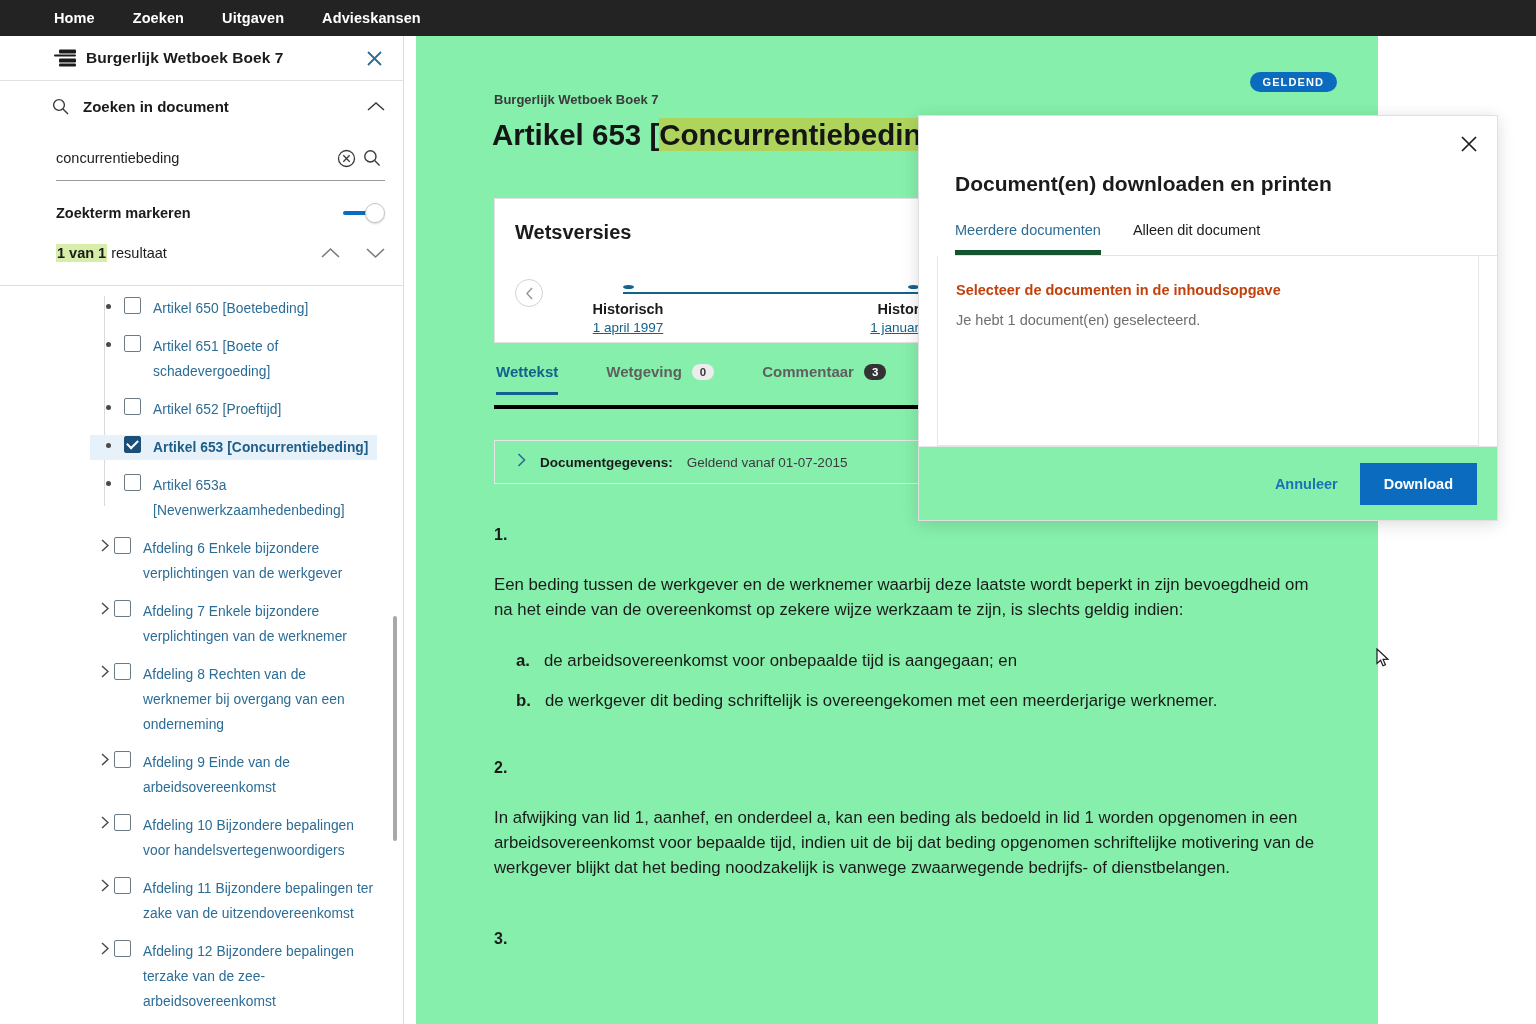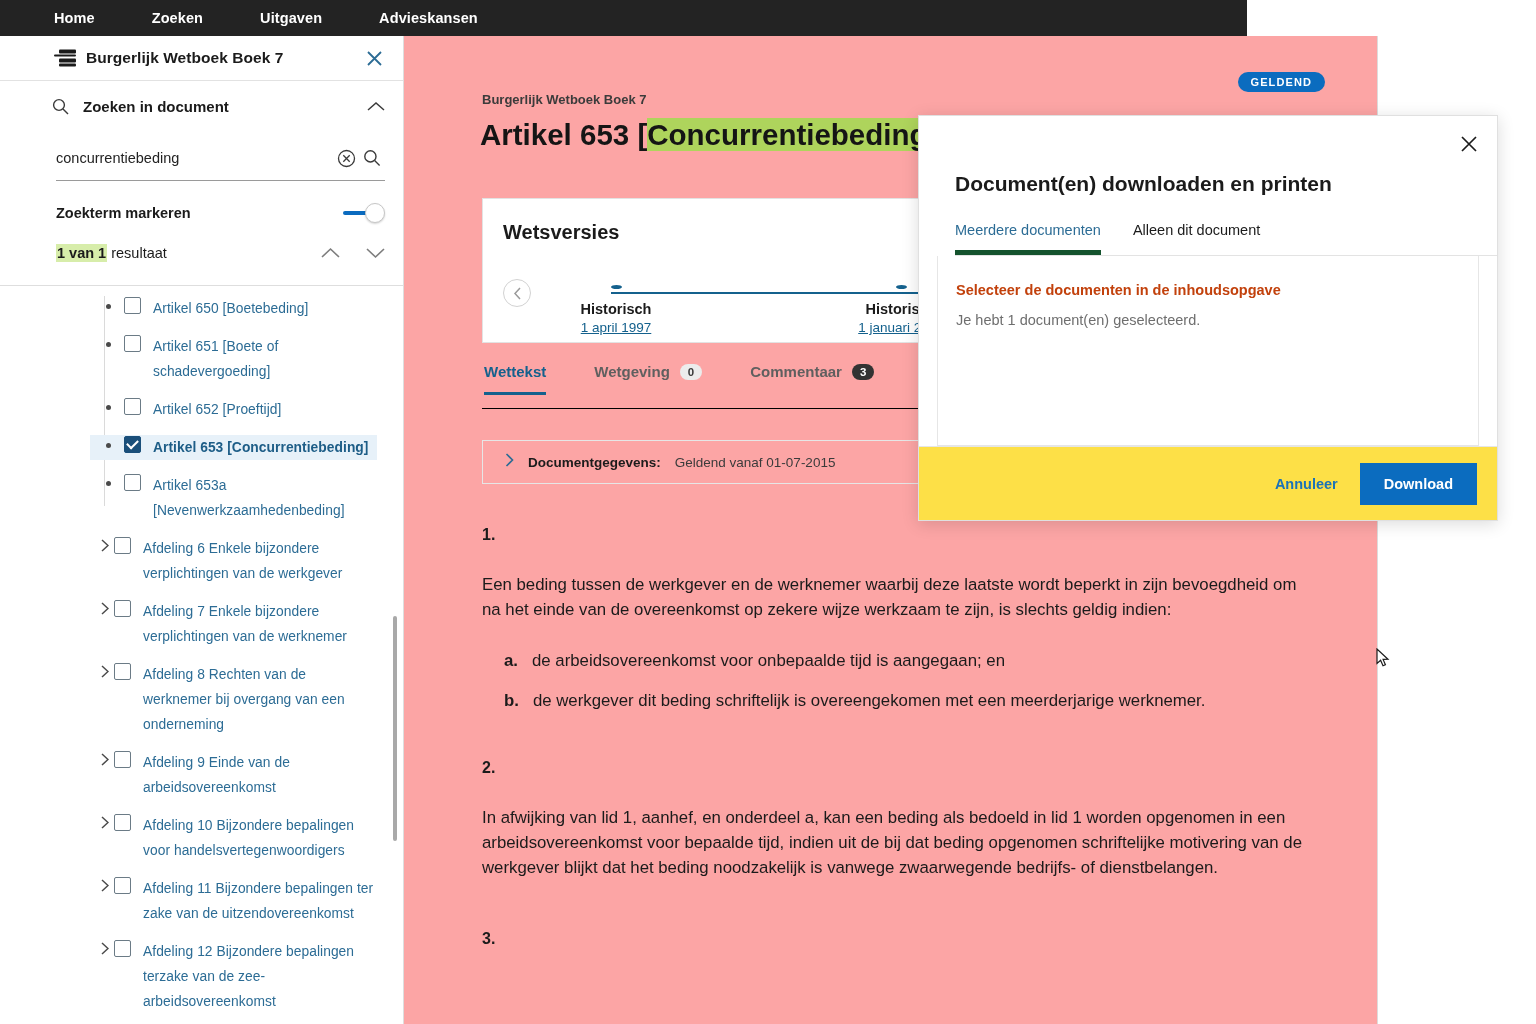--- a/index.html
+++ b/index.html
@@ -12,25 +12,25 @@
   .screen {
     position: relative;
     width: 1536px; height: 1024px;
     background: #ffffff;
     overflow: hidden;
   }
 
   
   .topnav {
     position: absolute; top: 0; left: 0;
-    width: 1247px; height: 36px;
+    width: 1536px; height: 36px;
     background: #232323;
     display: flex; align-items: center;
     padding-left: 54px;
-    gap: 57px;
+    gap: 38px;
     z-index: 60;
   }
   .topnav-item {
     color: #ffffff;
     font-size: 14.5px;
     font-weight: bold;
     letter-spacing: .1px;
     cursor: pointer;
     white-space: nowrap;
   }
@@ -210,23 +210,23 @@
     position: absolute;
     right: 6px; top: 330px;
     width: 4px; height: 225px;
     background: #a9a9a9;
     border-radius: 2px;
   }
 
   
   .main {
     position: absolute;
-    top: 36px; left: 404px;
+    top: 36px; left: 416px;
     width: 974px; height: 988px;
-    background: #fca5a5;
+    background: #86efac;
     border-right: 1px solid #dcdcdc;
     overflow: hidden;
   }
   .badge-geldend {
     position: absolute; right: 52px; top: 36px;
     background: #0b6cbf; color: #fff;
     font-size: 11px; font-weight: bold;
     letter-spacing: 1.1px;
     padding: 4px 13px 4px 13px;
     border-radius: 11px;
@@ -291,21 +291,21 @@
     text-align: center;
     white-space: nowrap;
   }
   .tl-status { font-size: 14.5px; font-weight: bold; color: #1b1b1b; display:block; }
   .tl-date { font-size: 13.5px; color: #14618d; text-decoration: underline; display:block; margin-top: 3px; cursor: pointer; }
   .tl-point.active .tl-date { color: #1b1b1b; text-decoration: none; cursor: default; }
 
   .doc-tabs {
     position: absolute; left: 78px; top: 327px;
     width: 838px; height: 46px;
-    border-bottom: 1px solid #000000;
+    border-bottom: 4px solid #000000;
     display: flex; align-items: flex-start; gap: 48px;
     padding-left: 2px;
   }
   .dtab {
     display: flex; align-items: center; gap: 10px;
     font-size: 15px; font-weight: bold; color: #5f5f5f;
     padding-bottom: 12px; cursor: pointer;
     white-space: nowrap;
   }
   .dtab.active { color: #14618d; border-bottom: 3px solid #14618d; }
@@ -391,21 +391,21 @@
   .mtab.active { color: #2c6c95; border-bottom: 5px solid #14532d; }
   .modal-body {
     margin: 0 18px;
     border: 1px solid #e6e6e6; border-top: none;
     flex: 1 1 auto;
     padding: 26px 20px 0 18px;
   }
   .mb-head { font-size: 14.5px; font-weight: bold; color: #c2410c; margin-bottom: 14px; }
   .mb-sub { font-size: 14.5px; color: #6e6e6e; }
   .modal-footer {
-    background: #fde047;
+    background: #86efac;
     border-top: 1px solid #e6e6e6;
     height: 74px; flex: 0 0 74px;
     display: flex; align-items: center; justify-content: flex-end;
     gap: 22px;
     padding-right: 20px;
   }
   .btn-cancel {
     font-size: 14.5px; font-weight: bold; color: #1a72b8;
     background: none; border: none; cursor: pointer;
     font-family: "Liberation Sans", sans-serif;

